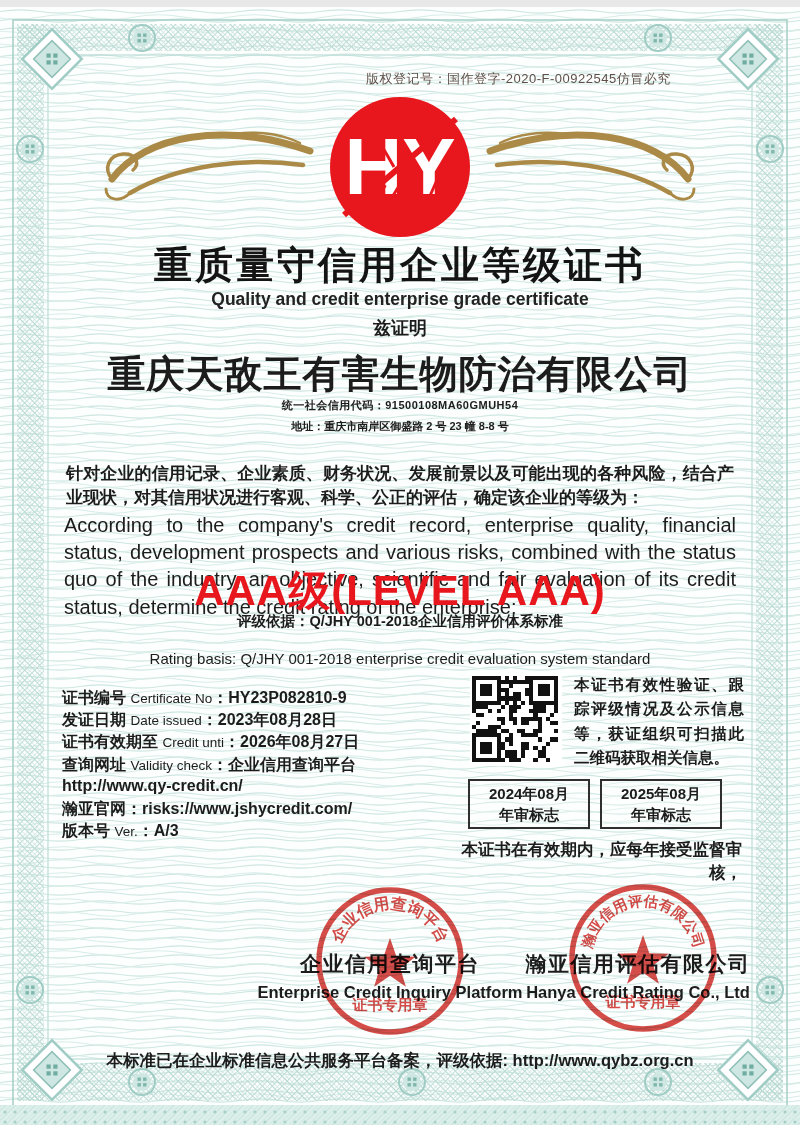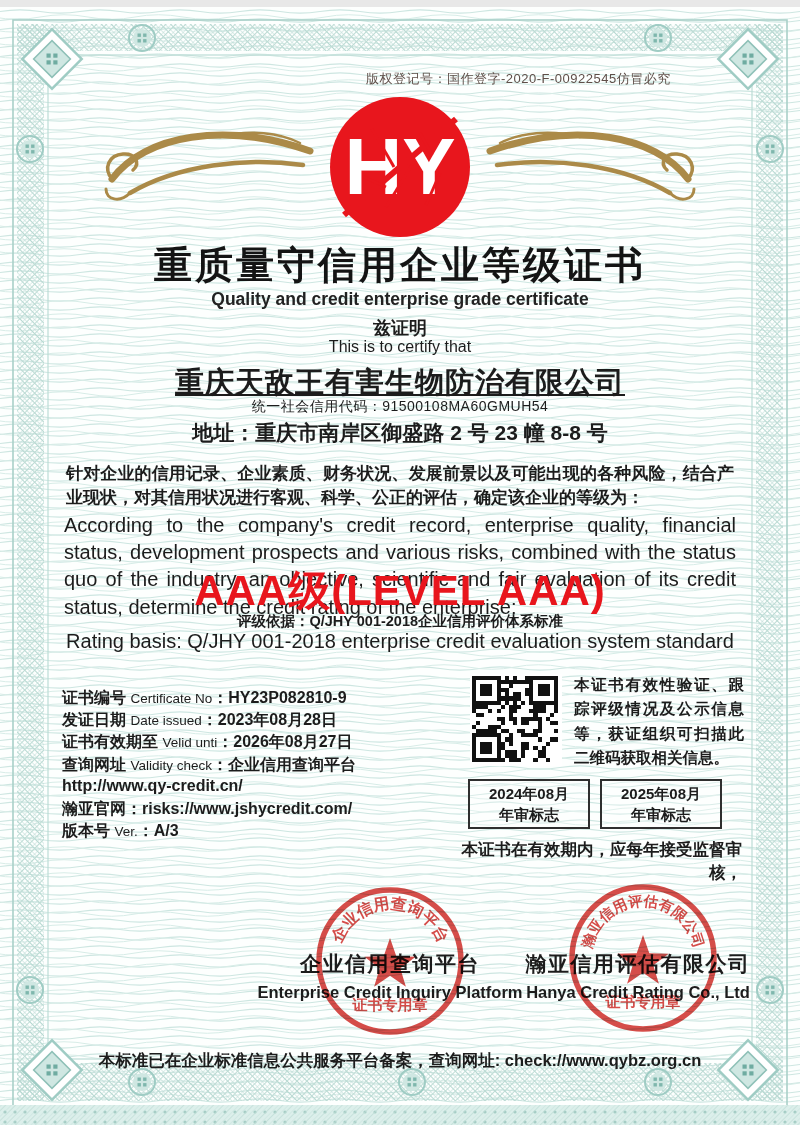--- a/index.html
+++ b/index.html
@@ -6,28 +6,28 @@
   .page{position:relative;width:800px;height:1125px;margin:7px auto;background:#fde047;
         overflow:hidden;font-family:"Liberation Sans", sans-serif;color:#1c1c1c;}
   .abs{position:absolute;}
   .ctr{left:0;width:800px;text-align:center;}
   
   .copyright{top:63px;left:366px;font-size:13px;color:#5f4f49;letter-spacing:.5px;}
   .title-zh{top:233px;font-size:38px;font-weight:900;letter-spacing:3px;color:#141414;}
   .title-en{top:282px;font-size:17.5px;font-weight:600;color:#222;}
   .certify-zh{top:309px;font-size:18px;font-weight:600;}
   .certify-en{top:331px;font-size:16px;font-weight:500;}
-  .company-name{top:356px;font-size:29px;font-weight:800;letter-spacing:1px;text-decoration:underline;}
-  .credit-code{top:391px;font-size:14px;font-weight:400;letter-spacing:.5px;}
-  .address{top:412px;font-size:21px;font-weight:600;}
+  .company-name{top:342px;font-size:38px;font-weight:800;letter-spacing:1px;}
+  .credit-code{top:391px;font-size:11px;font-weight:700;letter-spacing:.5px;}
+  .address{top:412px;font-size:11px;font-weight:600;}
   .para-zh{top:455px;left:66px;width:668px;font-size:17px;font-weight:600;line-height:1.42;text-align:justify;}
   .para-en{top:505px;left:64px;width:672px;font-size:20px;font-weight:500;line-height:1.36;text-align:justify;}
   .aaa{top:556px;font-size:42px;font-weight:700;color:#e8161d;letter-spacing:1px;}
   .basis-zh{top:605px;font-size:14.5px;font-weight:600;}
-  .basis-en{top:623px;font-size:20px;font-weight:500;}
+  .basis-en{top:643px;font-size:15px;font-weight:500;}
   .details{top:681px;left:62px;width:400px;}
   .details .row{height:22.2px;font-size:16px;font-weight:600;white-space:nowrap;}
   .details .en-label{font-size:13.5px;font-weight:500;}
   .qr-wrap{top:667px;left:470px;width:92px;height:92px;background:#fff;padding:2px;box-sizing:border-box;}
   .qr-note{top:666px;left:574px;width:170px;font-size:15.5px;font-weight:600;line-height:1.58;text-align:justify;}
   .annual{top:772px;left:468px;display:flex;gap:10px;}
   .annual .box{width:118px;height:46px;border:2.5px solid #2f2f2f;display:flex;flex-direction:column;
                align-items:center;justify-content:center;font-size:15px;font-weight:700;line-height:1.4;background:rgba(255,255,255,.25);}
   .supervision{top:831px;left:430px;width:312px;font-size:16.5px;font-weight:600;line-height:1.42;text-align:right;}
   .issuer{text-align:center;}
@@ -152,42 +152,41 @@
       <line x1="58" y1="112" x2="84" y2="70"></line>
       <line x1="92" y1="38" x2="104" y2="60"></line>
       <line x1="98" y1="110" x2="112" y2="78"></line>
       <line x1="36" y1="82" x2="58" y2="92"></line>
     </g>
   </svg>
 
   <div class="abs ctr title-zh">重质量守信用企业等级证书</div>
   <div class="abs ctr title-en">Quality and credit enterprise grade certificate</div>
   <div class="abs ctr certify-zh">兹证明</div>
-  <div class="abs ctr certify-en">This is to certify that</div>
 
   <div class="abs ctr company-name">重庆天敌王有害生物防治有限公司</div>
   <div class="abs ctr credit-code">统一社会信用代码：91500108MA60GMUH54</div>
   <div class="abs ctr address">地址：重庆市南岸区御盛路 2 号 23 幢 8-8 号</div>
 
   <div class="abs para-zh">针对企业的信用记录、企业素质、财务状况、发展前景以及可能出现的各种风险，结合产业现状，对其信用状况进行客观、科学、公正的评估，确定该企业的等级为：</div>
   <div class="abs para-en">According to the company's credit record, enterprise quality, financial status, development prospects and various risks, combined with the status quo of the industry, an objective, scientific and fair evaluation of its credit status, determine the credit rating of the enterprise:</div>
 
   <div class="abs ctr aaa">AAA级(LEVEL AAA)</div>
   <div class="abs ctr basis-zh">评级依据：Q/JHY 001-2018企业信用评价体系标准</div>
   <div class="abs ctr basis-en">Rating basis: Q/JHY 001-2018 enterprise credit evaluation system standard</div>
 
   <div class="abs details">
     <div class="row">
       <span>证书编号 </span><span class="en-label">Certificate No</span><span>：</span><span class="value-strong">HY23P082810-9</span>
     </div>
     <div class="row">
       <span>发证日期 </span><span class="en-label">Date issued</span><span>：</span><span class="value-strong">2023年08月28日</span>
     </div>
     <div class="row">
-      <span>证书有效期至 </span><span class="en-label">Velid unti</span><span>：</span><span class="value-strong">2026年08月27日</span>
+      <span>证书有效期至 </span><span class="en-label">Credit unti</span><span>：</span><span class="value-strong">2026年08月27日</span>
     </div>
     <div class="row">
       <span>查询网址 </span><span class="en-label">Validity check</span><span>：</span><span>企业信用查询平台</span>
     </div>
     <div class="row">
       <span>http://www.qy-credit.cn/</span>
     </div>
     <div class="row">
       <span>瀚亚官网</span><span>：</span><span>risks://www.jshycredit.com/</span>
     </div>
@@ -467,15 +466,15 @@
         <path id="arcR" d="M23,75 A52,52 0 0 1 127,75" fill="none"></path>
       </defs>
     <circle cx="75" cy="75" r="71" fill="none" stroke="#d23430" stroke-width="5.5"></circle>
     <path d="M75,52 L81.3,70.3 L100.7,70.7 L85.3,82.3 L90.9,100.8 L75,89.8 L59.1,100.8 L64.7,82.3 L49.3,70.7 L68.7,70.3 Z" fill="#d23430"></path>
     <text font-size="14.5" font-weight="700" fill="#d23430" font-family="Liberation Sans, sans-serif">
       <textPath href="#arcR" startOffset="50%" text-anchor="middle">瀚亚信用评估有限公司</textPath>
     </text>
     <text x="75" y="124" font-size="15" font-weight="700" fill="#d23430" text-anchor="middle" font-family="Liberation Sans, sans-serif">证书专用章</text>
   </svg>
 
-  <div class="abs ctr footer-line">本标准已在企业标准信息公共服务平台备案，查询网址: check://www.qybz.org.cn</div>
+  <div class="abs ctr footer-line">本标准已在企业标准信息公共服务平台备案，评级依据: http://www.qybz.org.cn</div>
 
 </div>
 
 </body></html>

